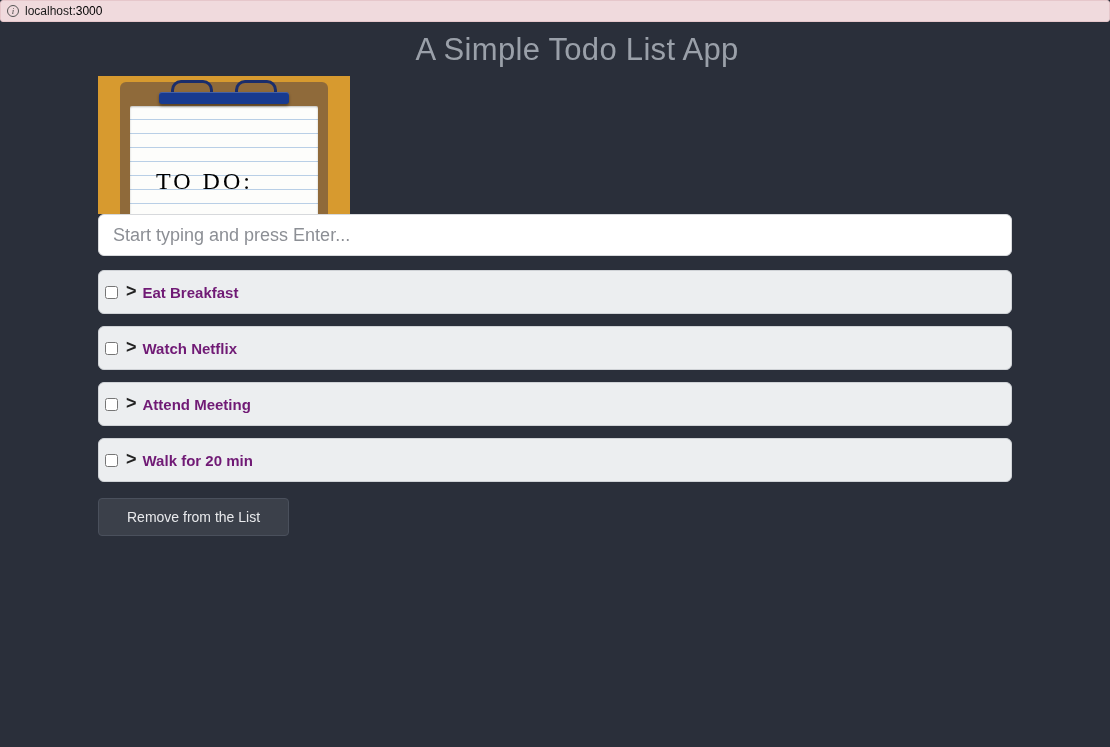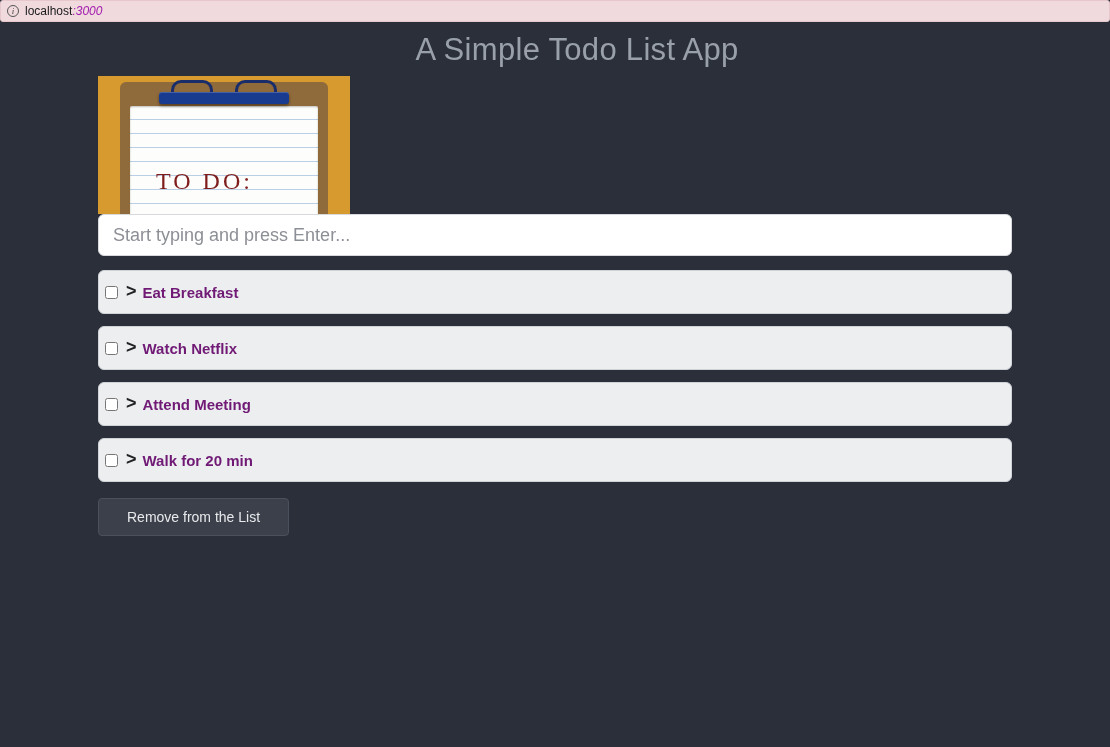--- a/index.html
+++ b/index.html
@@ -24,21 +24,21 @@
       border: 1px solid #555;
       border-radius: 50%;
       display: flex; align-items: center; justify-content: center;
       font-size: 9px; line-height: 1;
       margin-right: 6px;
       color: #444;
       font-family: Georgia, serif;
       font-style: italic;
     }
     .addrbar .host { color: #1a1a1a; }
-    .addrbar .port { color: #a21caf; font-style: italic; }
+    .addrbar .port { color: #000000; }
 
     .page {
       width: 100%;
       height: calc(100% - 22px);
       background: #2a2f3a;
       color: #c9ccd1;
     }
 
     .title {
       text-align: center;
@@ -102,21 +102,21 @@
       border-radius: 10px 10px 0 0;
     }
     .hero .clip .wire.l { left: 12px; width: 42px; }
     .hero .clip .wire.r { right: 12px; width: 42px; }
     .hero .hand {
       position: absolute;
       left: 58px; top: 92px;
       font-family: "Comic Sans MS", "Bradley Hand", cursive;
       font-size: 24px;
       letter-spacing: 3px;
-      color: #7f1d1d;
+      color: #000000;
     }
 
     .new-input {
       width: 100%;
       height: 42px;
       background: #fff;
       border: 1px solid #d7d9dc;
       border-radius: 6px;
       padding: 0 14px;
       font-size: 18px;

